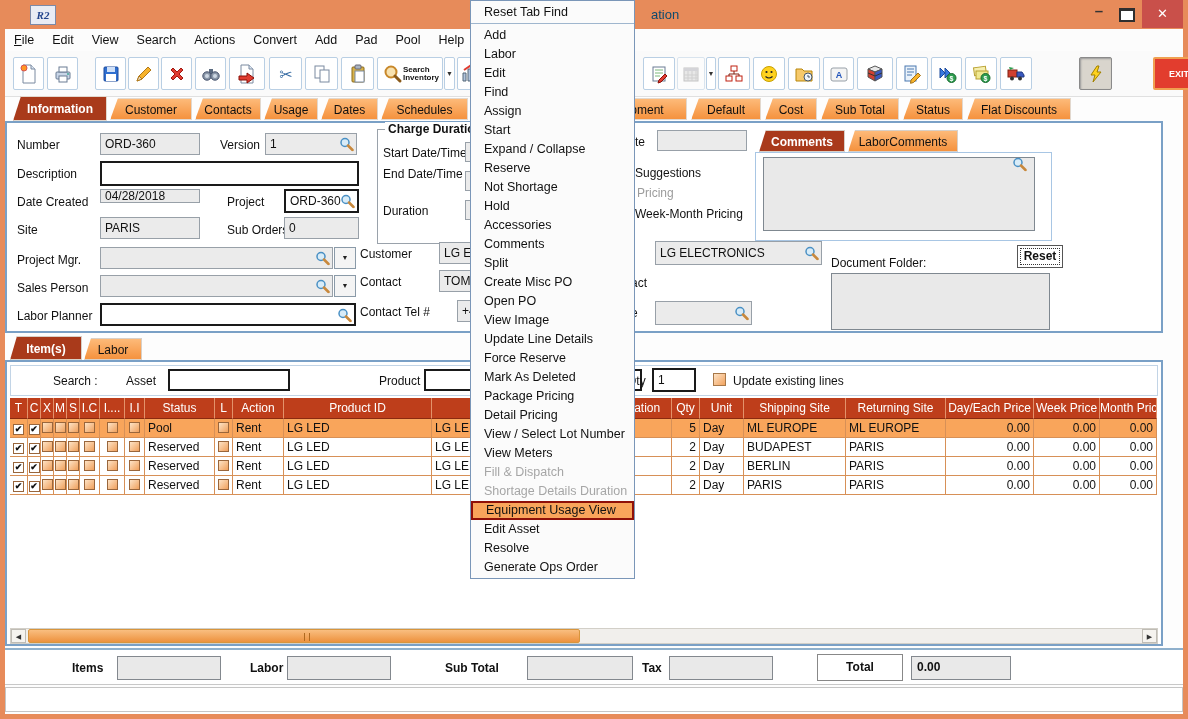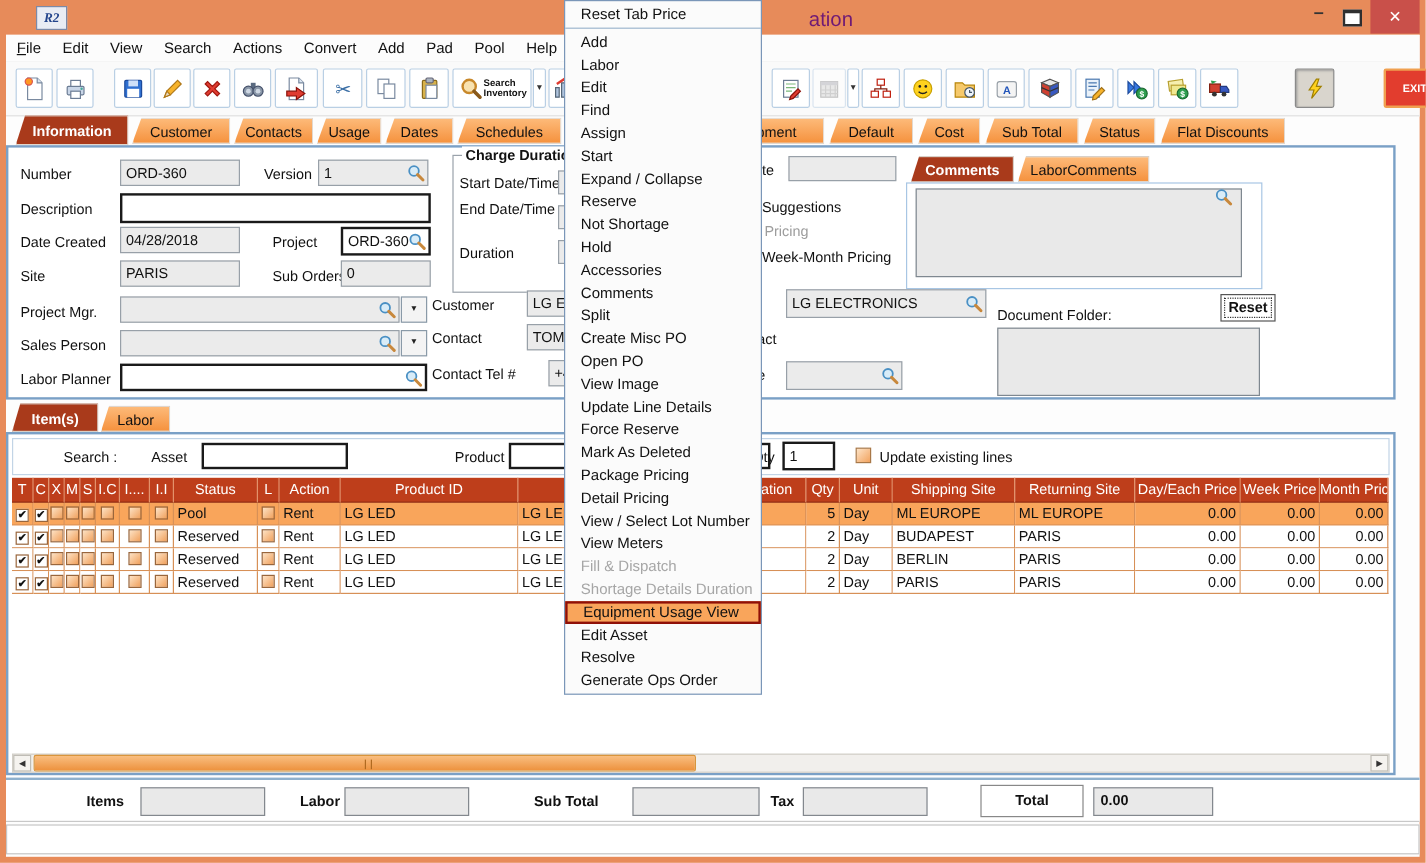--- a/index.html
+++ b/index.html
@@ -5,21 +5,21 @@
   html,body{margin:0;padding:0}
   body{width:1188px;height:719px;position:relative;overflow:hidden;
        background:#E78B5A;font-family:"Liberation Sans",sans-serif;font-size:12px;color:#111}
   #content{position:absolute;left:5px;top:29px;width:1178px;height:685px;background:#FDFDFD;z-index:0}
 
   
   #titlebar{position:absolute;left:0;top:0;width:1188px;height:29px;z-index:2}
   #appbadge{position:absolute;left:30px;top:5px;width:24px;height:18px;background:#E9ECF4;
             border:1px solid #7C8AA8;text-align:center;line-height:18px;
             font-family:"Liberation Serif",serif;font-style:italic;font-weight:bold;font-size:11px;color:#23448C}
-  #titlefrag{position:absolute;left:674px;top:7px;font-size:17px;color:#701a75}
+  #titlefrag{position:absolute;left:651px;top:7px;font-size:13px;color:#0c4a6e}
   .winbtn{position:absolute;top:0;height:28px;text-align:center;color:#333}
   #btn-min{left:1086px;width:26px;font-size:15px;line-height:22px;font-weight:bold}
   #btn-max{left:1114px;width:26px}
   #btn-max i{display:block;margin:8px auto 0;width:12px;height:9px;border:2px solid #2F2F2F;border-top-width:3px;background:#fff}
   #btn-close{left:1142px;width:41px;background:#C9504A;color:#fff;font-size:13px;line-height:27px}
 
   
   #menubar{position:absolute;left:5px;top:29px;width:1178px;height:22px;background:#FCFCFC;
            border-bottom:1px solid #DADADA;z-index:2}
   .mb-item{display:inline-block;padding:0 9px;line-height:22px;font-size:12.5px}
@@ -334,21 +334,21 @@
         <line x1="9" y1="9" x2="13.5" y2="13.5" stroke="#C8883C" stroke-width="2.5" stroke-linecap="round"></line>
       </svg>
     </div>
 
   <span class="lbl" style="left:10px;top:44px">Description</span>
   <div class="fld white" style="left:93px;top:38px;width:259px;height:25px">
       <span></span>
     </div>
 
   <span class="lbl" style="left:10px;top:72px">Date Created</span>
-  <div class="fld" style="left:93px;top:66px;width:100px;height:22px">
+  <div class="fld" style="left:93px;top:66px;width:100px;height:14px">
       <span>04/28/2018</span>
     </div>
   <span class="lbl" style="left:220px;top:72px">Project</span>
   <div class="fld white mag-slot" style="left:277px;top:66px;width:75px;height:24px">
       <span>ORD-360</span>
       <svg class="mag" width="15" height="15" viewBox="0 0 15 15">
         <circle cx="6" cy="6" r="4" fill="#D8ECF8" stroke="#4A90C4" stroke-width="1.5"></circle>
         <line x1="9" y1="9" x2="13.5" y2="13.5" stroke="#C8883C" stroke-width="2.5" stroke-linecap="round"></line>
       </svg>
     </div>
@@ -507,21 +507,21 @@
   <span class="lbl b" style="left:440px;top:11px">Sub Total</span>
   <div class="tfld" style="left:522px;width:106px"><span></span></div>
   <span class="lbl b" style="left:637px;top:11px">Tax</span>
   <div class="tfld" style="left:664px;width:104px;background:#E9E9E9"><span></span></div>
   <div class="btn" style="left:812px;top:4px;width:86px;height:27px;line-height:25px;font-weight:bold;border-color:#888"><span>Total</span></div>
   <div class="tfld" style="left:906px;width:100px;font-weight:bold"><span>0.00</span></div>
 </div>
 
 <div id="statusbar"></div>
 <div id="ctxmenu">
-    <div class="mi">Reset Tab Price</div>
+    <div class="mi">Reset Tab Find</div>
     <div class="msep"></div>
     <div class="mi">Add</div>
     <div class="mi">Labor</div>
     <div class="mi">Edit</div>
     <div class="mi">Find</div>
     <div class="mi">Assign</div>
     <div class="mi">Start</div>
     <div class="mi">Expand / Collapse</div>
     <div class="mi">Reserve</div>
     <div class="mi">Not Shortage</div>

